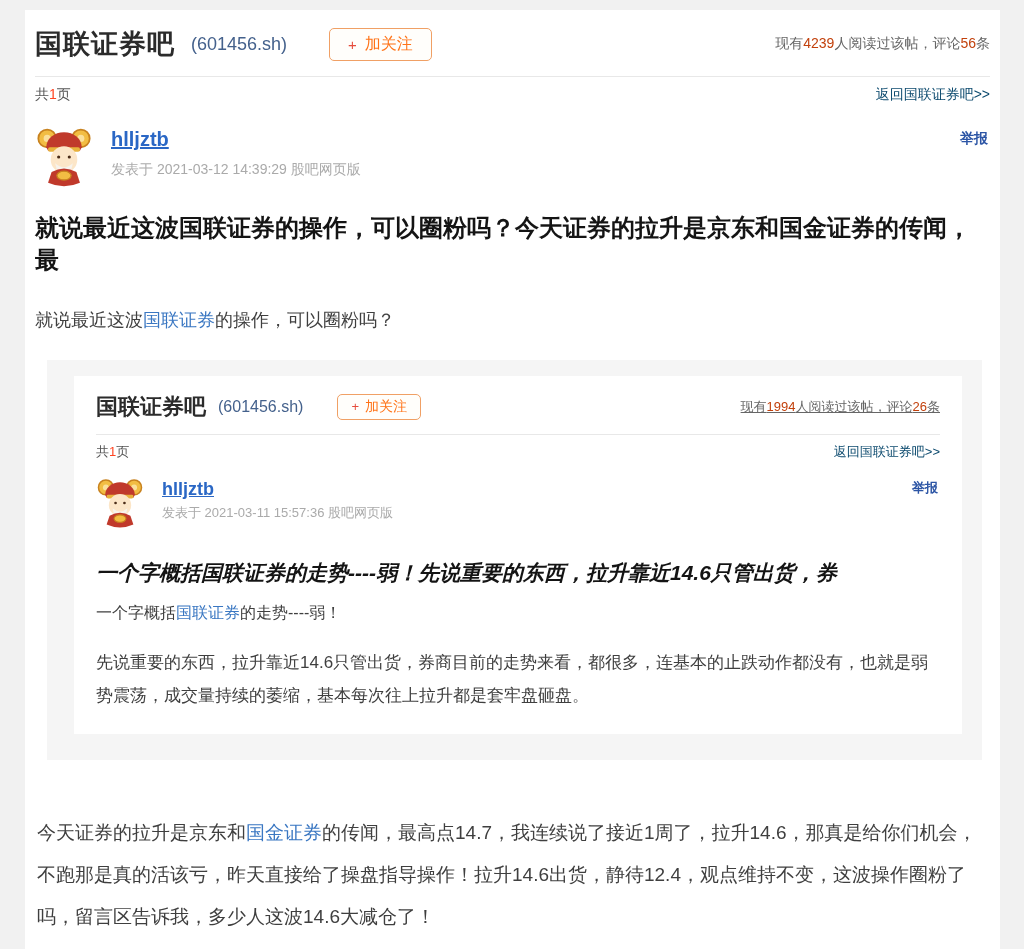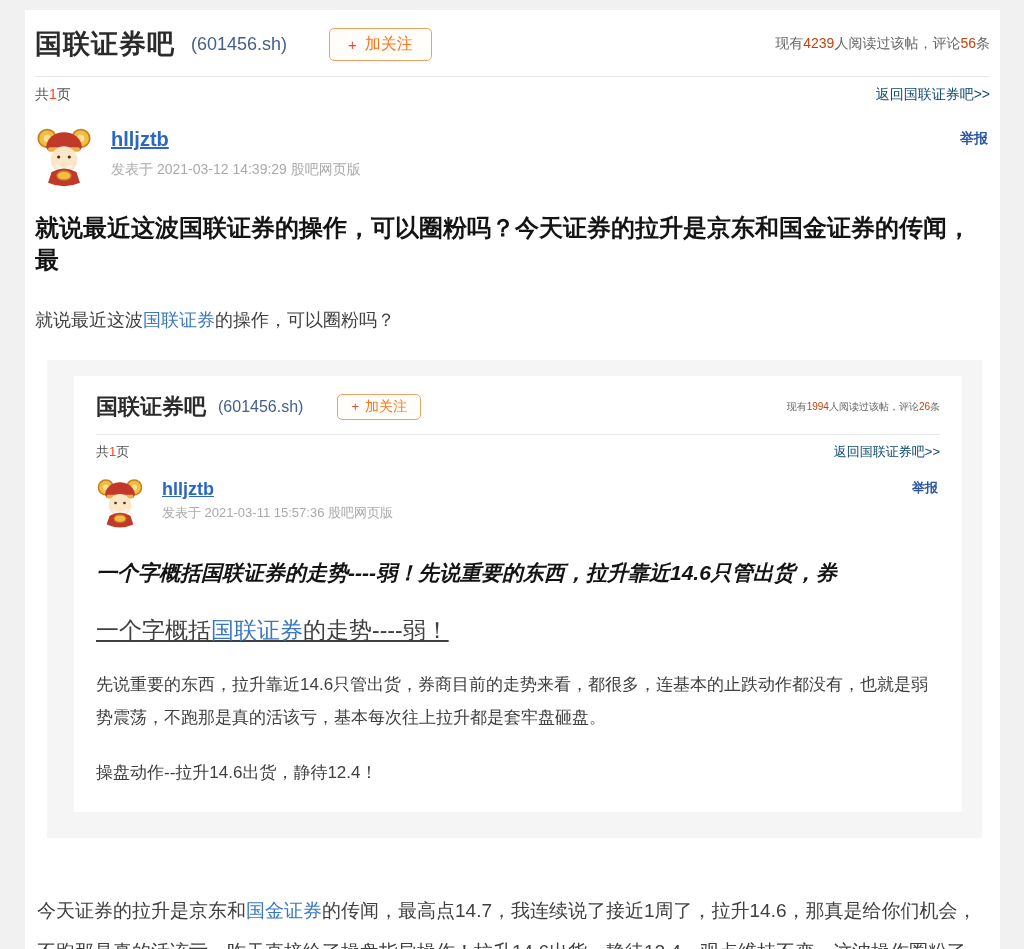--- a/index.html
+++ b/index.html
@@ -49,31 +49,31 @@
   .post-title { font-size: 24px; font-weight: bold; color: #141414; margin-top: 24px; line-height: 1.35; }
   .post-body { font-size: 18px; color: #3f3f3f; margin-top: 31px; }
   .inline-link { color: #3a77c2; text-decoration: none; }
   
   .quote-box { margin: 28px 8px 0 12px; background: #f5f5f5; padding: 16px 20px 26px 27px; }
   .quote-inner { background: #ffffff; padding: 16px 22px 22px 22px; }
   .quote-inner .board-title { font-size: 22px; letter-spacing: 0; }
   .quote-inner .stock-code { font-size: 16px; margin-left: 12px; }
   .quote-inner .follow-btn { margin-left: 34px; padding: 3px 13px; font-size: 14px; }
   .quote-inner .follow-btn .plus { font-size: 13px; margin-right: 6px; }
-  .quote-inner .stats { font-size: 10px; }
+  .quote-inner .stats { font-size: 13px; text-decoration: underline; }
   .quote-inner .divider { margin-top: 12px; }
   .quote-inner .pager-row { font-size: 13px; padding: 8px 0 6px 0; }
   .quote-inner .back-link { font-size: 13px; }
   .quote-inner .post-head { margin-top: 10px; }
   .quote-inner .avatar { width: 48px; height: 52px; }
   .quote-inner .username { font-size: 18px; }
   .quote-inner .post-meta { font-size: 13px; margin-top: 4px; }
   .quote-inner .report-link { font-size: 13px; top: 2px; }
   .quote-inner .post-title { font-size: 21px; margin-top: 30px; font-style: italic; }
-  .quote-inner .post-body { font-size: 23px; margin-top: 28px; text-decoration: underline; }
+  .quote-inner .post-body { font-size: 16px; margin-top: 16px; }
   .quote-para { font-size: 17px; color: #3f3f3f; margin-top: 22px; line-height: 1.95; }
   
   .footer-para { margin: 52px 2px 0 2px; font-size: 19px; color: #3f3f3f; line-height: 2.2; }
 </style>
 </head>
 <body>
 
 <div class="panel">
 
   <div class="bar-header">
@@ -153,21 +153,20 @@
         </svg>
         <div class="info">
           <a class="username" href="#">hlljztb</a>
           <div class="post-meta">发表于 2021-03-11 15:57:36 股吧网页版</div>
         </div>
         <a class="report-link" href="#">举报</a>
       </div>
 
       <h2 class="post-title">一个字概括国联证券的走势----弱！先说重要的东西，拉升靠近14.6只管出货，券</h2>
       <p class="post-body"><span>一个字概括</span><a class="inline-link" href="#">国联证券</a><span>的走势----弱！</span></p>
-      <p class="quote-para">先说重要的东西，拉升靠近14.6只管出货，券商目前的走势来看，都很多，连基本的止跌动作都没有，也就是弱势震荡，不跑那是真的活该亏，基本每次往上拉升都是套牢盘砸盘。</p>
-      <p class="quote-para">操盘动作--拉升14.6出货，静待12.4！</p>
+      <p class="quote-para">先说重要的东西，拉升靠近14.6只管出货，券商目前的走势来看，都很多，连基本的止跌动作都没有，也就是弱势震荡，成交量持续的萎缩，基本每次往上拉升都是套牢盘砸盘。</p>
 
     </div>
   </div>
 
   <p class="footer-para"><span>今天证券的拉升是京东和</span><a class="inline-link" href="#">国金证券</a><span>的传闻，最高点14.7，我连续说了接近1周了，拉升14.6，那真是给你们机会，不跑那是真的活该亏，昨天直接给了操盘指导操作！拉升14.6出货，静待12.4，观点维持不变，这波操作圈粉了吗，留言区告诉我，多少人这波14.6大减仓了！</span></p>
 
 </div>
 
 </body></html>

